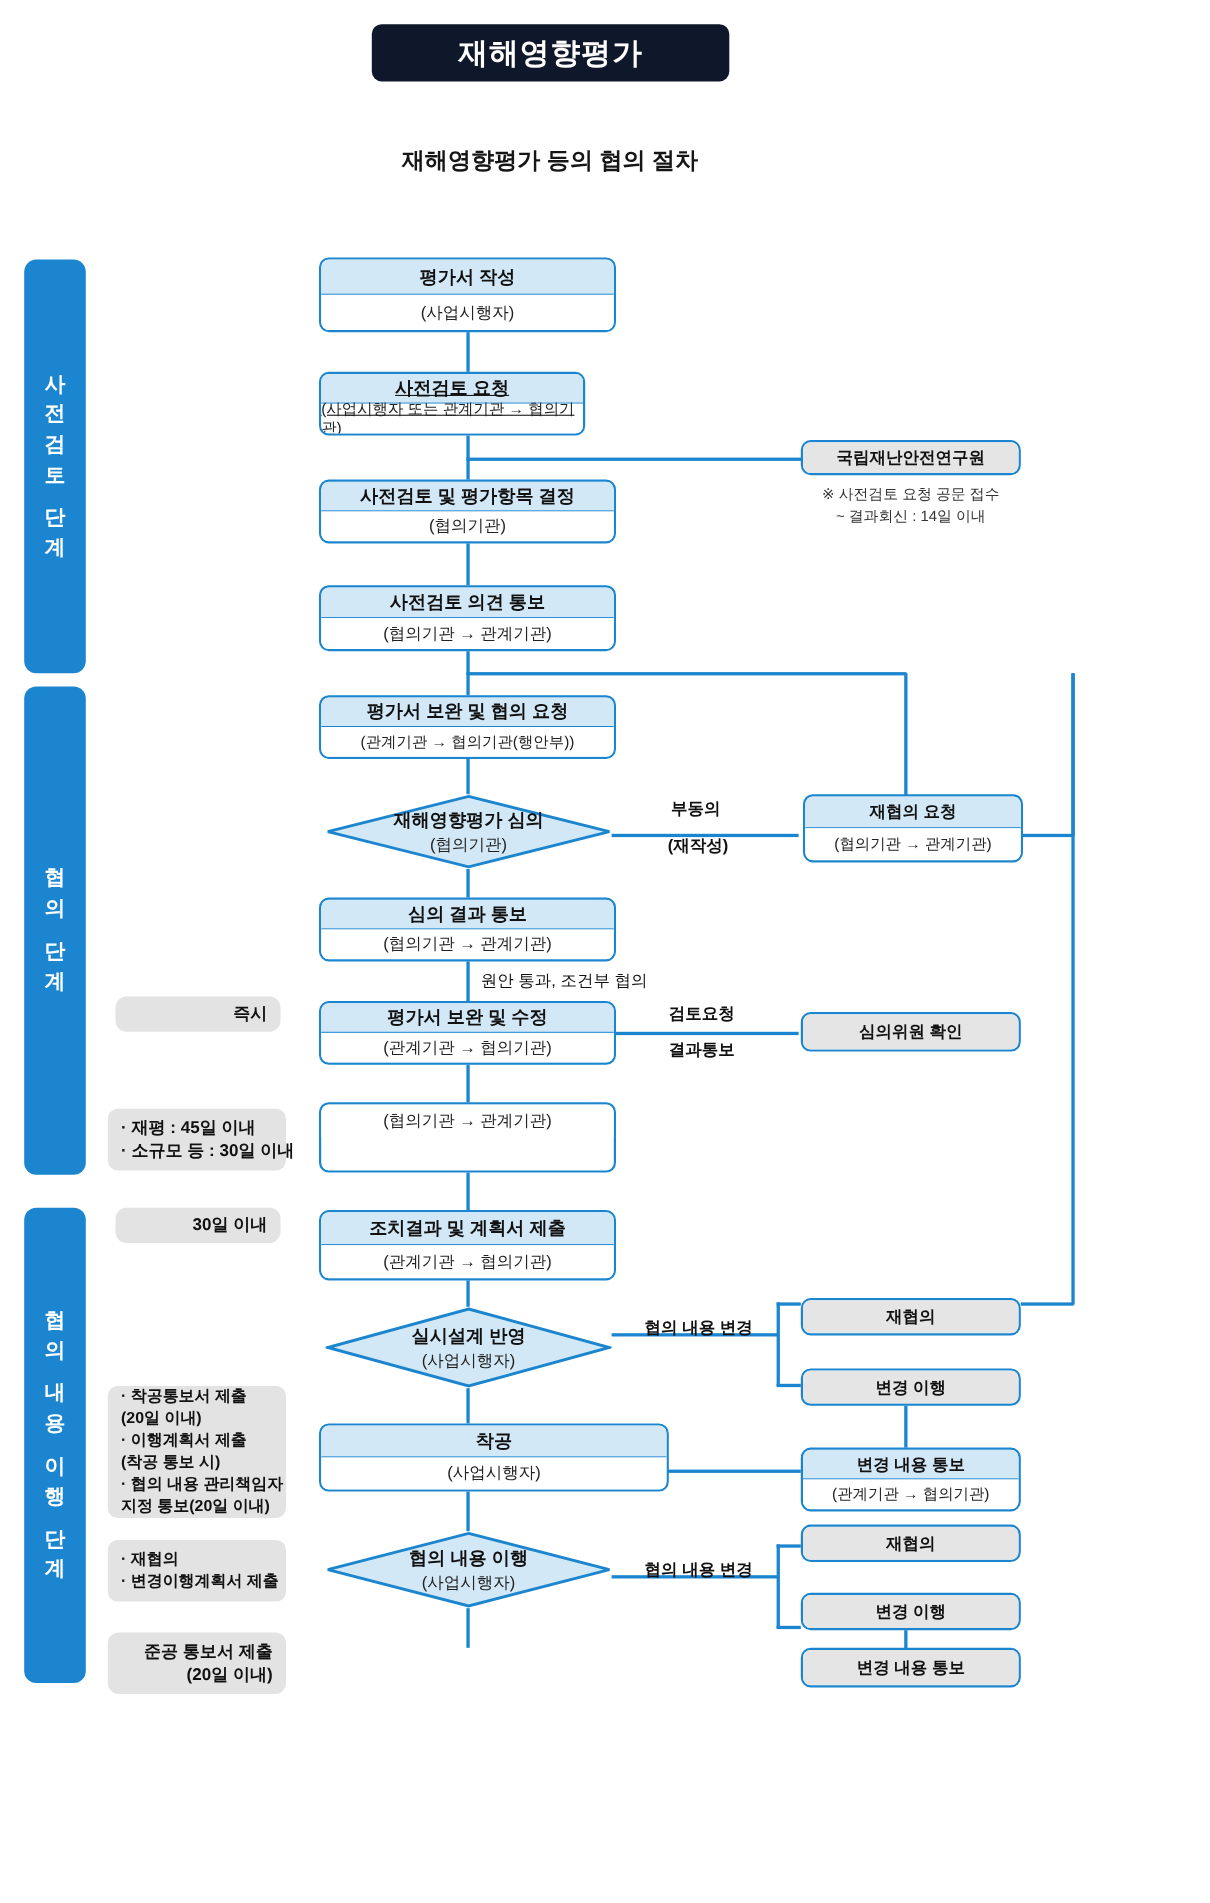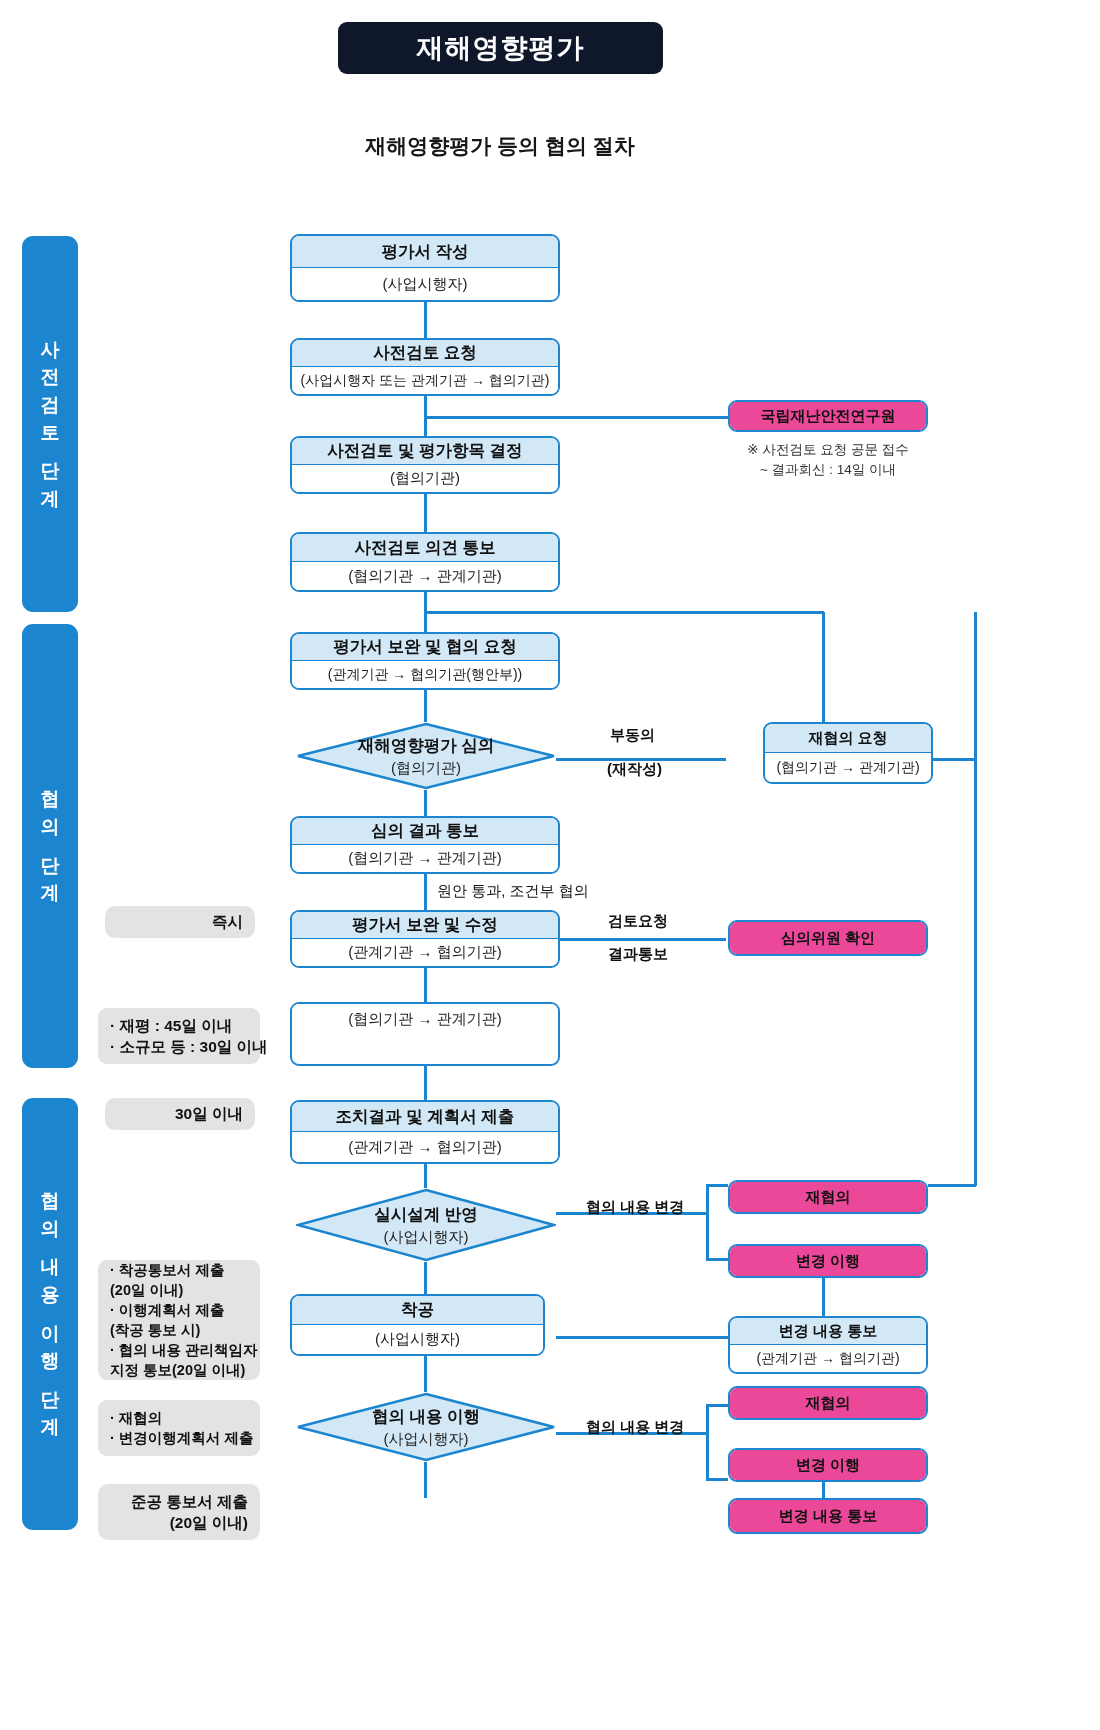--- a/index.html
+++ b/index.html
@@ -53,21 +53,21 @@
     height: 50%;
   }
   .node .sb {
     background: #ffffff;
     font-size: 15px; color: #222;
     display: flex; align-items: center; justify-content: center;
     height: 50%;
   }
 
   
-  .node.lite .hd { background: #ec4899; height: 100%; border-bottom: none; }
+  .node.lite .hd { background: #e5e5e5; height: 100%; border-bottom: none; }
 
   
   .diamond-wrap { position: absolute; }
   .diamond-wrap svg { display: block; }
   .diamond-wrap .dlabel {
     position: absolute; left: 0; top: 0; width: 100%; height: 100%;
     display: flex; flex-direction: column; align-items: center; justify-content: center;
     pointer-events: none;
   }
   .diamond-wrap .dlabel .t1 { font-size: 16.5px; font-weight: bold; color: #111; }
@@ -180,21 +180,21 @@
   <div class="ln v" style="left:706px; top:1404px; height:76px;"></div>
   <div class="ln h" style="left:706px; top:1404px; width:22px;"></div>
   <div class="ln h" style="left:706px; top:1478px; width:22px;"></div>
   <div class="ln v" style="left:822px; top:1482px; height:34px;"></div>
 
   <div class="node" style="left:290px; top:234px; width:270px; height:68px;">
     <div class="hd">평가서 작성</div>
     <div class="sb">(사업시행자)</div>
   </div>
 
-  <div class="node" style="left:290px; top:338px; width:270px; height:58px;">
+  <div class="node" style="left:290px; top:338px; width:242px; height:58px;text-decoration:underline;">
     <div class="hd">사전검토 요청</div>
     <div class="sb" style="font-size:14px;">(사업시행자 또는 관계기관 → 협의기관)</div>
   </div>
 
   <div class="node" style="left:290px; top:436px; width:270px; height:58px;">
     <div class="hd">사전검토 및 평가항목 결정</div>
     <div class="sb">(협의기관)</div>
   </div>
 
   <div class="node" style="left:290px; top:532px; width:270px; height:60px;">
@@ -219,33 +219,33 @@
 
   <div class="node" style="left:290px; top:1002px; width:270px; height:64px;">
     <div class="sb">(협의기관 → 관계기관)</div>
   </div>
 
   <div class="node" style="left:290px; top:1100px; width:270px; height:64px;">
     <div class="hd">조치결과 및 계획서 제출</div>
     <div class="sb">(관계기관 → 협의기관)</div>
   </div>
 
-  <div class="node" style="left:290px; top:1294px; width:255px; height:62px;">
+  <div class="node" style="left:290px; top:1294px; width:318px; height:62px;">
     <div class="hd">착공</div>
     <div class="sb">(사업시행자)</div>
   </div>
 
 
   <div class="node lite" style="left:728px; top:400px; width:200px; height:32px;">
     <div class="hd" style="font-size:15px;">국립재난안전연구원</div>
   </div>
   <div class="note-text" style="left:728px; top:440px; width:200px;">※ 사전검토 요청 공문 접수
 ~ 결과회신 : 14일 이내</div>
 
-  <div class="node" style="left:763px; top:722px; width:170px; height:62px;">
+  <div class="node" style="left:730px; top:722px; width:200px; height:62px;">
     <div class="hd" style="font-size:15px;">재협의 요청</div>
     <div class="sb" style="font-size:14px;">(협의기관 → 관계기관)</div>
   </div>
 
   <div class="node lite" style="left:728px; top:920px; width:200px; height:36px;">
     <div class="hd" style="font-size:15px;">심의위원 확인</div>
   </div>
 
   <div class="node lite" style="left:728px; top:1180px; width:200px; height:34px;">
     <div class="hd" style="font-size:15px;">재협의</div>

